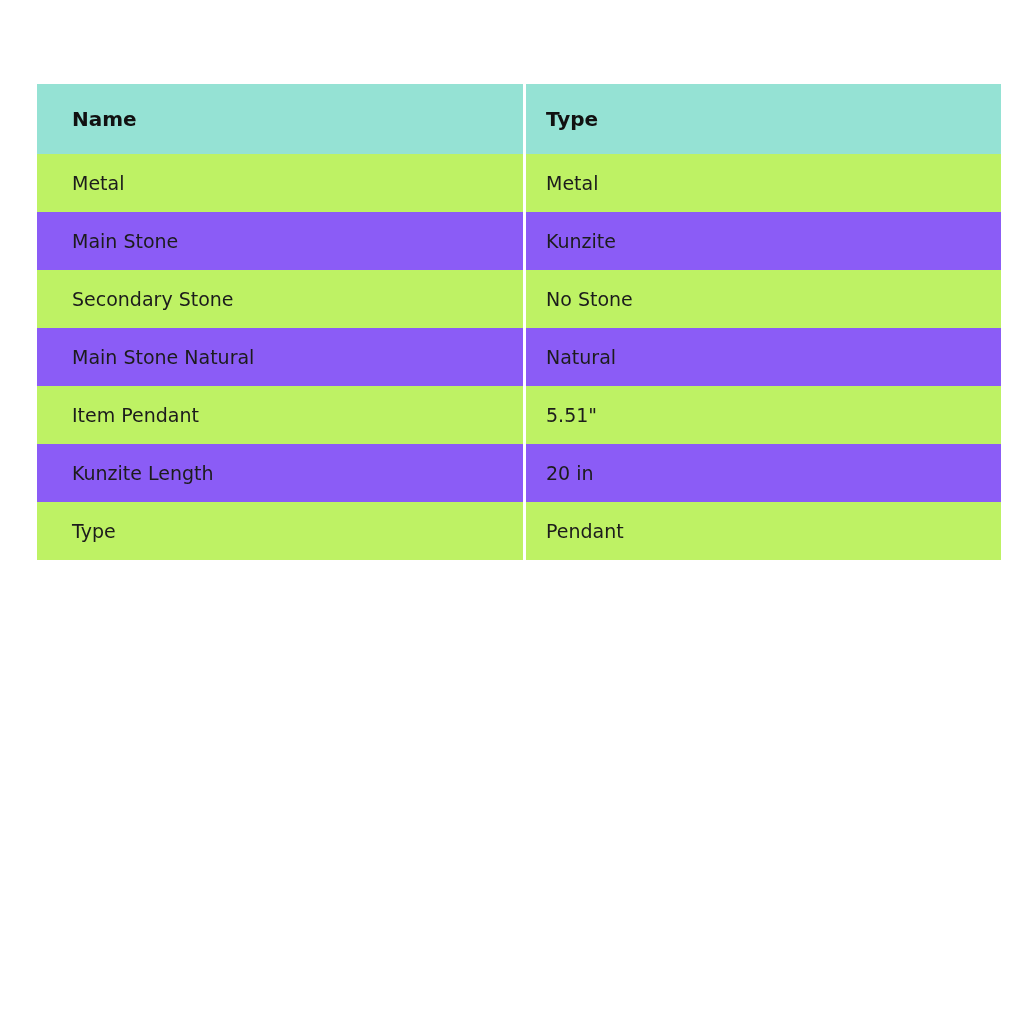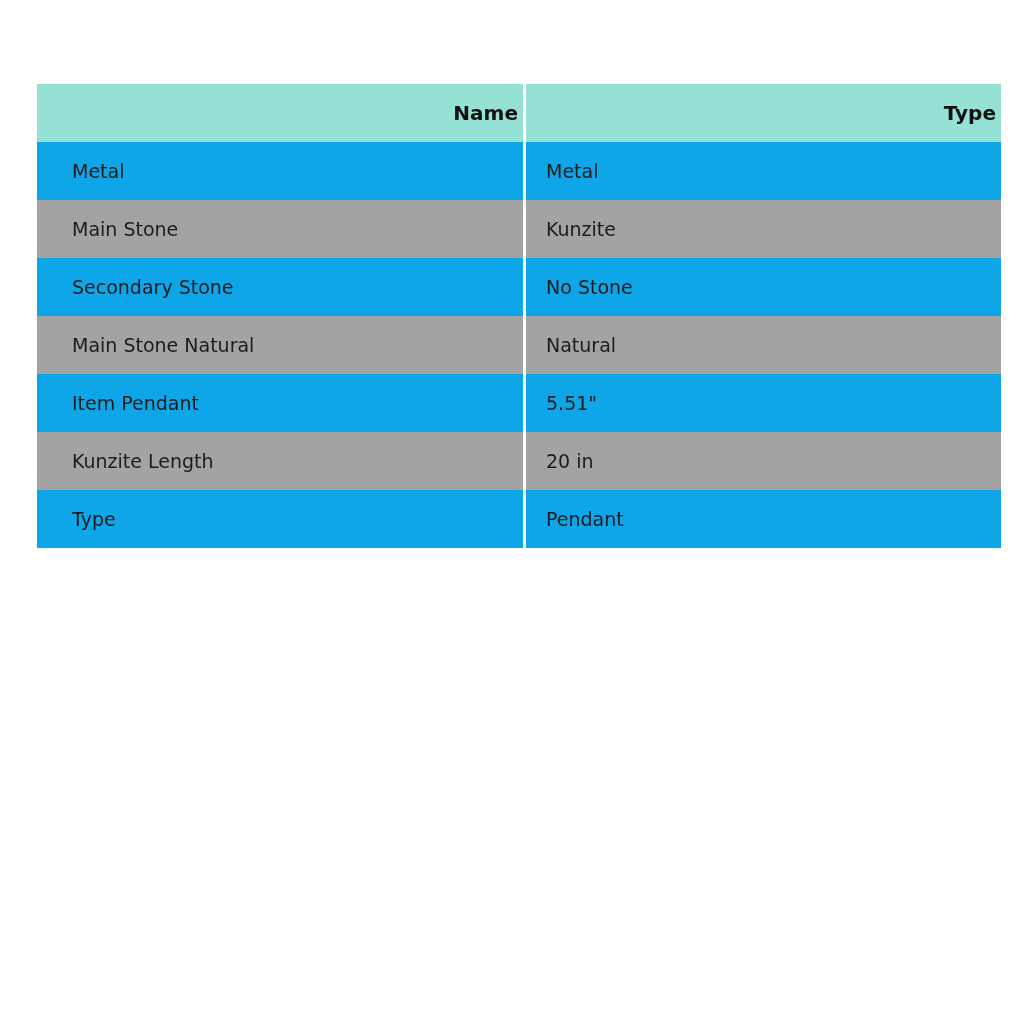--- a/index.html
+++ b/index.html
@@ -25,40 +25,40 @@
     table-layout: fixed;
   }
   .spec-table col.c-name { width: 486px; }
   .spec-table col.c-value { width: 478px; }
   .spec-table th {
     height: 48px;
     background: #95e2d4;
     color: #111111;
     font-size: 20px;
     font-weight: 700;
-    text-align: right;
+    text-align: left;
     vertical-align: middle;
-    padding: 5px;
+    padding: 11px;
   }
   .spec-table td {
     height: 58px;
     color: #1c1c1c;
     font-size: 19px;
     font-weight: 400;
     text-align: left;
     vertical-align: middle;
     padding: 0;
   }
   .spec-table th.col-name, .spec-table td.cell-name { padding-left: 35px; }
   .spec-table th.col-value, .spec-table td.cell-value {
     padding-left: 20px;
     border-left: 3px solid #ffffff;
   }
-  .spec-table tr.row-even td { background: #0ea5e9; }
-  .spec-table tr.row-odd td { background: #a3a3a3; }
+  .spec-table tr.row-even td { background: #bef264; }
+  .spec-table tr.row-odd td { background: #8b5cf6; }
 </style>
 </head>
 <body>
 
 <div class="page">
   <table class="spec-table">
     <colgroup>
       <col class="c-name">
       <col class="c-value">
     </colgroup>

